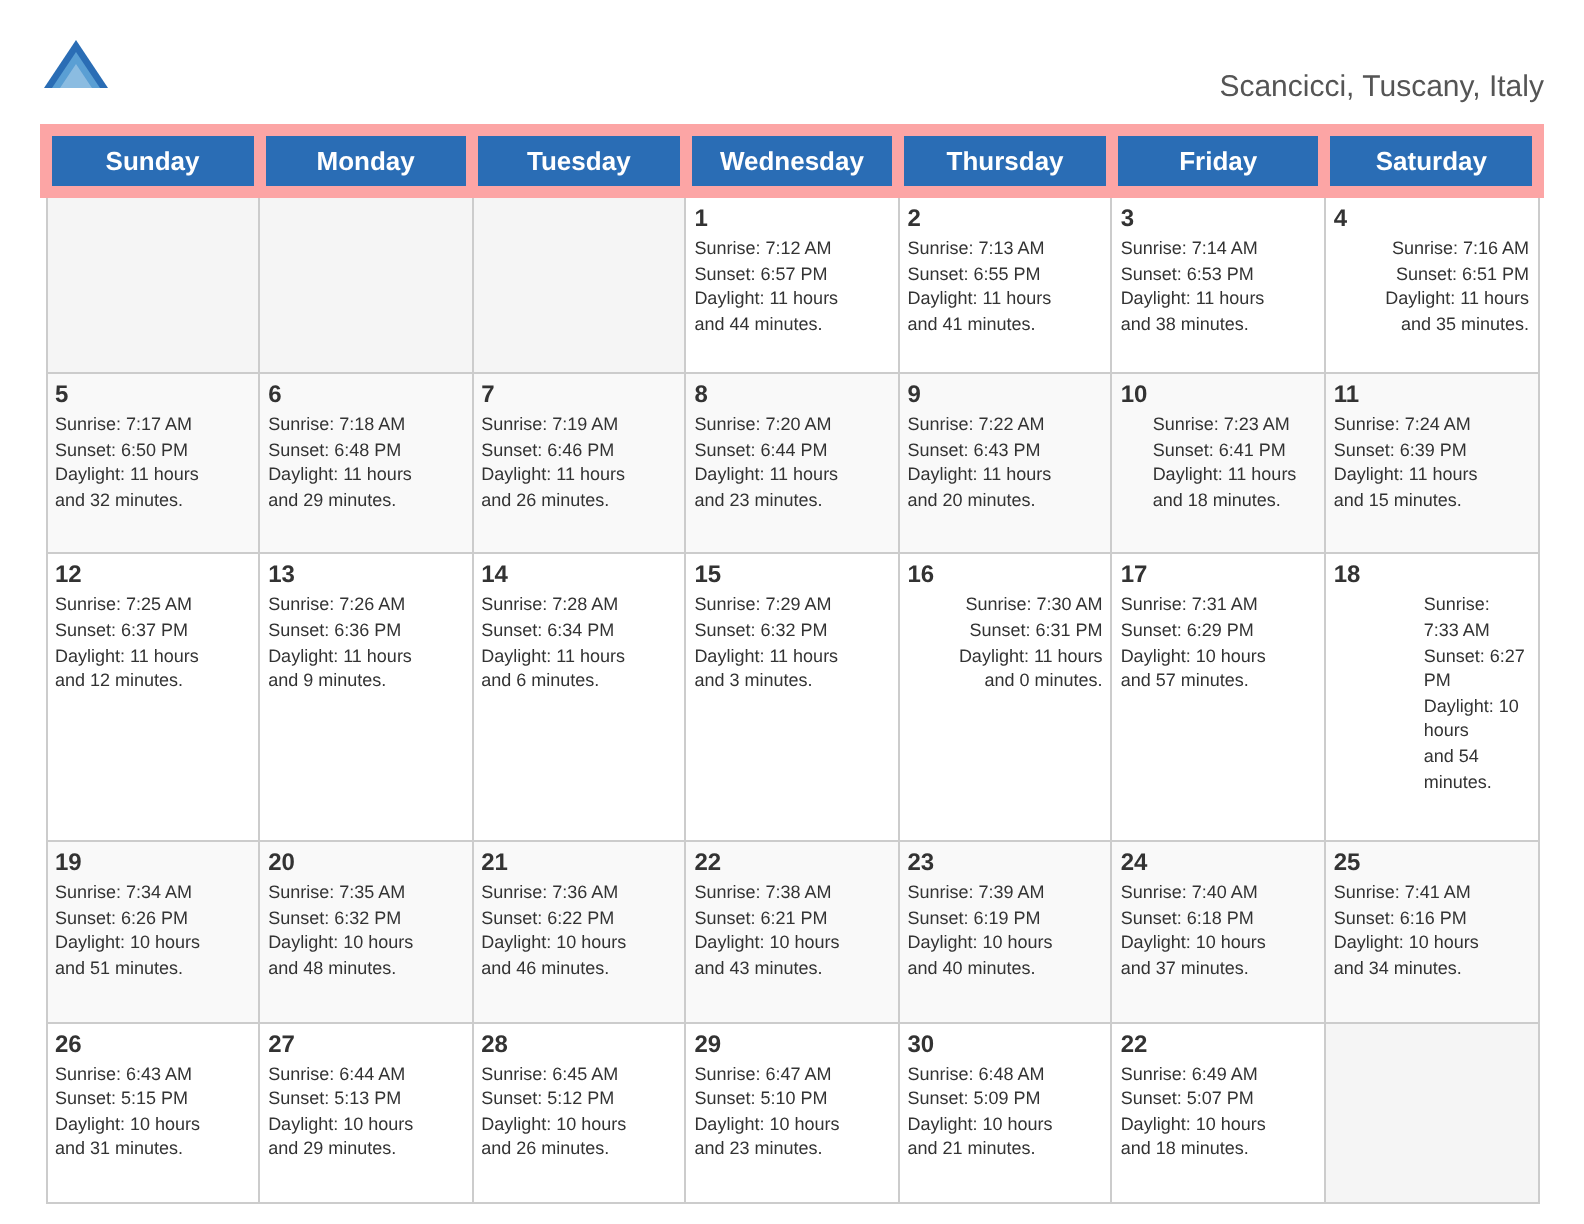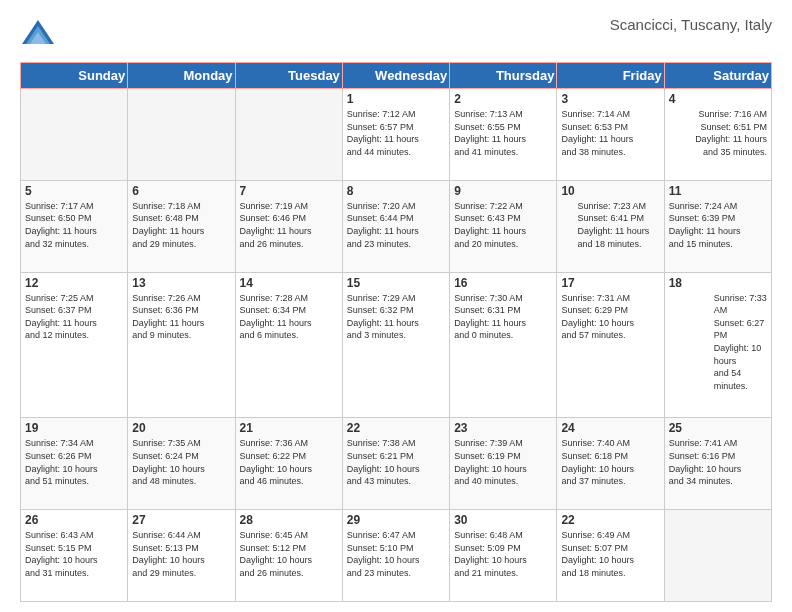--- a/index.html
+++ b/index.html
@@ -13,21 +13,21 @@
     .page {
       width: 792px;
       height: 612px;
       padding: 16px 20px 10px 20px;
       display: flex;
       flex-direction: column;
     }
     .header {
       display: flex;
       justify-content: space-between;
-      align-items: flex-start;
+      align-items: flex-end;
       margin-bottom: 10px;
       gap: 20px;
     }
     .logo {
       display: flex;
       align-items: center;
       gap: 0;
     }
     .logo-text {
       display: flex;
@@ -65,24 +65,24 @@
     .calendar {
       flex: 1;
       border: 1px solid #ccc;
       border-collapse: collapse;
       width: 100%;
       table-layout: fixed;
     }
     .calendar th {
       background: #2a6db5;
       color: #fff;
-      text-align: right;
+      text-align: center;
       font-size: 13px;
       padding: 5px 2px;
-      border: 1px solid #fca5a5;
+      border: 6px solid #fca5a5;
       font-weight: bold;
     }
     .calendar td {
       border: 1px solid #ccc;
       vertical-align: top;
       padding: 3px 4px;
       font-size: 9.5px;
       color: #333;
       height: 78px;
       background: #fff;
@@ -249,21 +249,21 @@
           </td>
           <td>
             <span class="day-number">15</span>
             <div class="day-info" style="white-space: pre-line;">Sunrise: 7:29 AM
 Sunset: 6:32 PM
 Daylight: 11 hours
 and 3 minutes.</div>
           </td>
           <td>
             <span class="day-number">16</span>
-            <div class="day-info" style="white-space: pre-line;">Sunrise: 7:30 AM
+            <div class="day-info" style="white-space: pre-line; text-align: right;">Sunrise: 7:30 AM
 Sunset: 6:31 PM
 Daylight: 11 hours
 and 0 minutes.</div>
           </td>
           <td>
             <span class="day-number">17</span>
             <div class="day-info" style="white-space: pre-line;">Sunrise: 7:31 AM
 Sunset: 6:29 PM
 Daylight: 10 hours
 and 57 minutes.</div>
@@ -280,21 +280,21 @@
           <td>
             <span class="day-number">19</span>
             <div class="day-info" style="white-space: pre-line;">Sunrise: 7:34 AM
 Sunset: 6:26 PM
 Daylight: 10 hours
 and 51 minutes.</div>
           </td>
           <td>
             <span class="day-number">20</span>
             <div class="day-info" style="white-space: pre-line;">Sunrise: 7:35 AM
-Sunset: 6:24 PM
+Sunset: 6:32 PM
 Daylight: 10 hours
 and 48 minutes.</div>
           </td>
           <td>
             <span class="day-number">21</span>
             <div class="day-info" style="white-space: pre-line;">Sunrise: 7:36 AM
 Sunset: 6:22 PM
 Daylight: 10 hours
 and 46 minutes.</div>
           </td>

